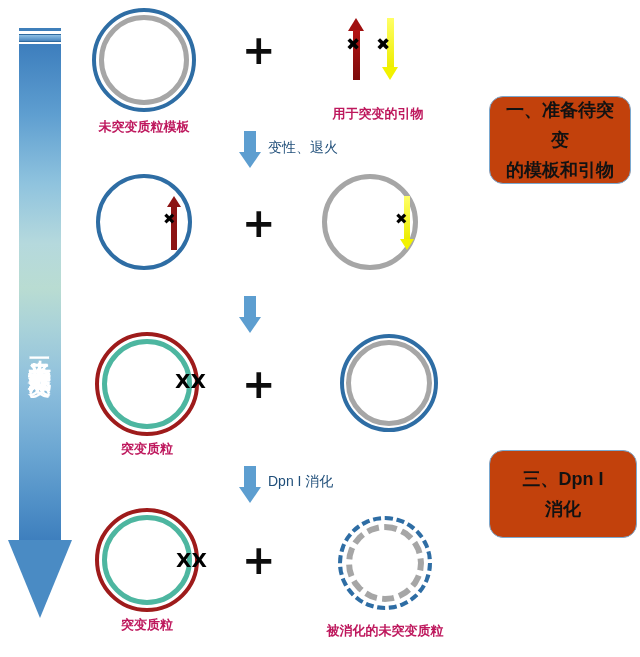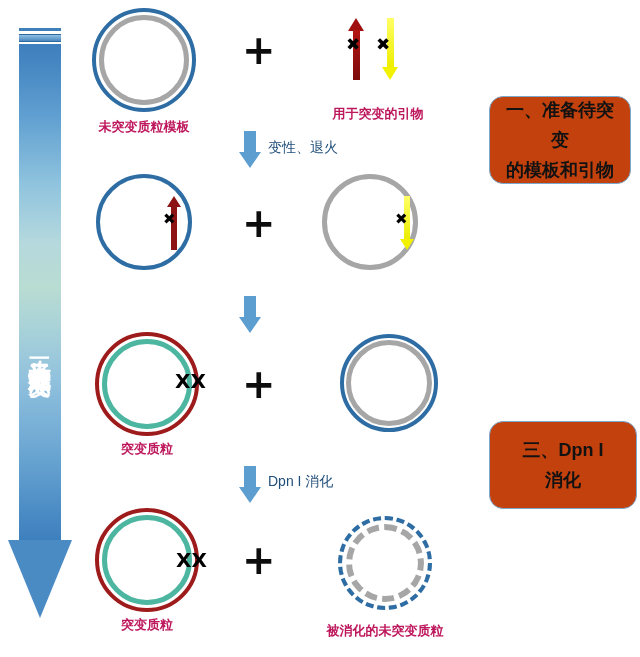--- a/index.html
+++ b/index.html
@@ -274,18 +274,18 @@
   <div class="ring" style="left:338px; top:516px; width:94px; height:94px; border:4px dashed #2e6da4;"></div>
   <div class="ring" style="left:346px; top:524px; width:78px; height:78px; border:6px dashed #a6a6a6;"></div>
   <div class="caption" style="left:310px; top:622px; width:150px;">被消化的未突变质粒</div>
 
   <div class="stepbox" style="left:489px; top:96px; width:142px; height:88px;">
     <span>一、准备待突变
 的模板和引物</span>
   </div>
 
 
-  <div class="stepbox" style="left:489px; top:421px; width:148px; height:88px;">
+  <div class="stepbox" style="left:489px; top:450px; width:148px; height:88px;">
     <span>三、Dpn I
 消化</span>
   </div>
 
 </div>
 
 </body></html>

